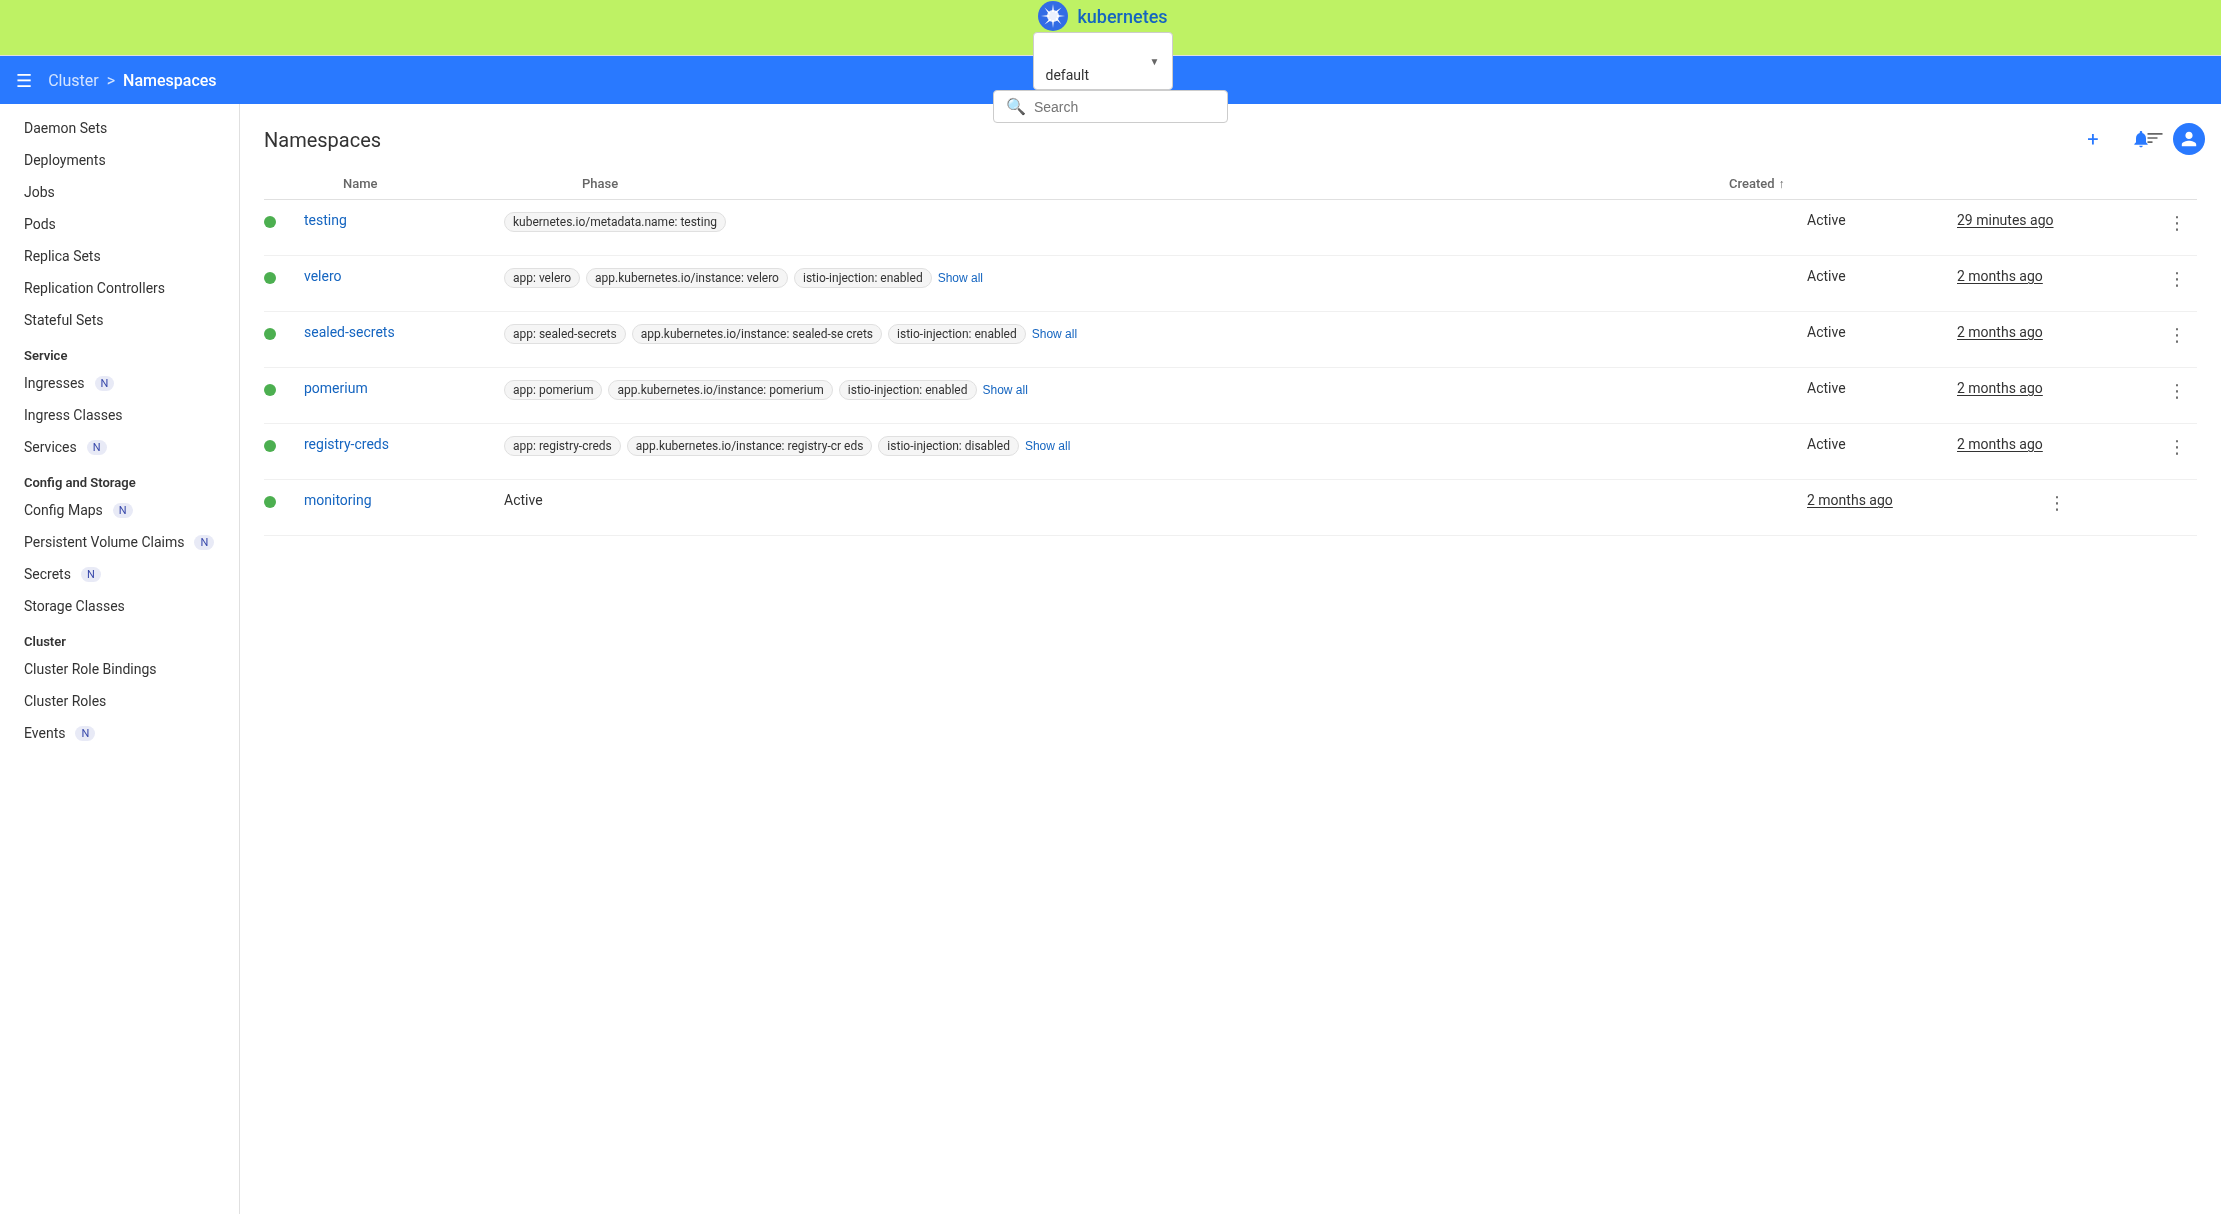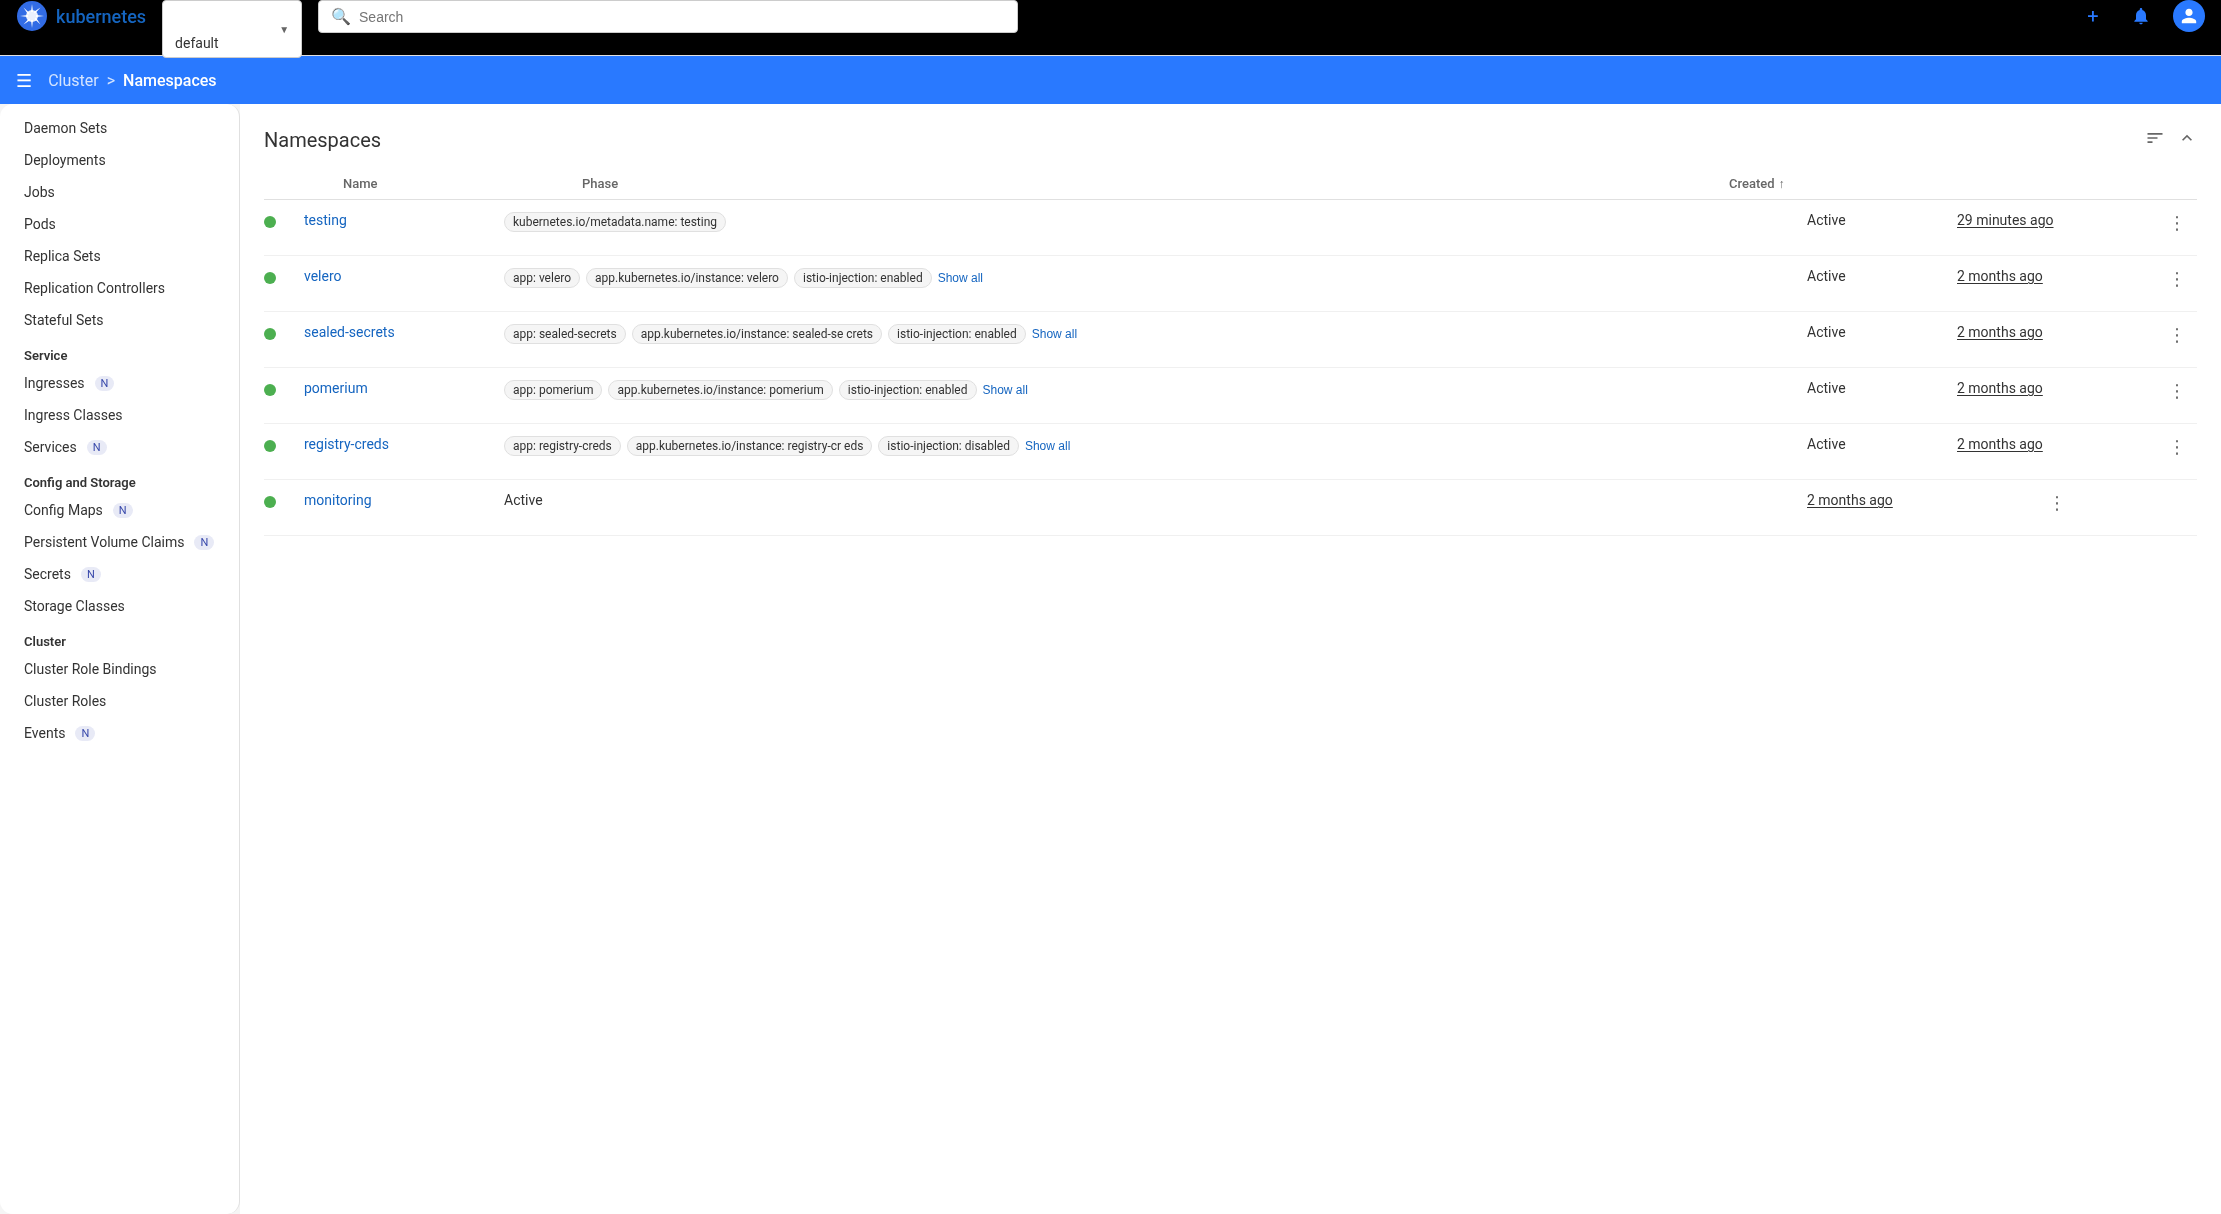--- a/index.html
+++ b/index.html
@@ -1,22 +1,22 @@
 <!DOCTYPE html>
 <html><head>
   <meta charset="utf-8">
   <style>
     * { box-sizing: border-box; margin: 0; padding: 0; }
     body { font-family: Roboto, Arial, sans-serif; font-size: 14px; color: #333; background: #f5f5f5; display: flex; flex-direction: column; height: 100vh; overflow: hidden; }
 
     
     .top-nav {
-      display: flex; align-items: flex-start; background: #000000;
+      display: flex; align-items: center; background: #bef264;
       padding: 0 16px; height: 56px; border-bottom: 1px solid #e0e0e0;
-      flex-shrink: 0; z-index: 10;
+      flex-shrink: 0; z-index: 10; flex-direction: column;
     }
     .top-nav-logo { display: flex; align-items: center; gap: 8px; margin-right: 16px; }
     .top-nav-logo-icon { width: 32px; height: 32px; }
     .top-nav-logo-text { font-size: 18px; font-weight: 500; color: #1565c0; }
     .top-nav-namespace {
       display: flex; align-items: center; border: 1px solid #ccc; border-radius: 4px;
       padding: 6px 12px; margin-right: 16px; min-width: 140px; cursor: pointer;
       background: #fff;
     }
     .top-nav-namespace-text { flex: 1; font-size: 14px; color: #333; margin-top: 28px; }
@@ -40,21 +40,21 @@
     .breadcrumb-link { color: rgba(255,255,255,0.8); font-size: 16px; cursor: pointer; text-decoration: none; }
     .breadcrumb-separator { color: rgba(255,255,255,0.8); margin: 0 8px; font-size: 16px; }
     .breadcrumb-current { color: #fff; font-size: 16px; font-weight: 500; }
 
     
     .main-layout { display: flex; flex: 1; overflow: hidden; }
 
     
     .sidebar {
       width: 240px; background: #fff; border-right: 1px solid #e0e0e0;
-      overflow-y: auto; flex-shrink: 0; padding: 8px 0; border-radius: 13px;
+      overflow-y: auto; flex-shrink: 0; padding: 8px 0;
     }
     .sidebar-item {
       padding: 8px 24px; cursor: pointer; color: #333; font-size: 14px;
       display: flex; align-items: center; gap: 6px;
     }
     .sidebar-section-header {
       padding: 12px 24px 4px; font-size: 13px; font-weight: 600; color: #333;
       text-transform: none;
     }
     .sidebar-badge {

